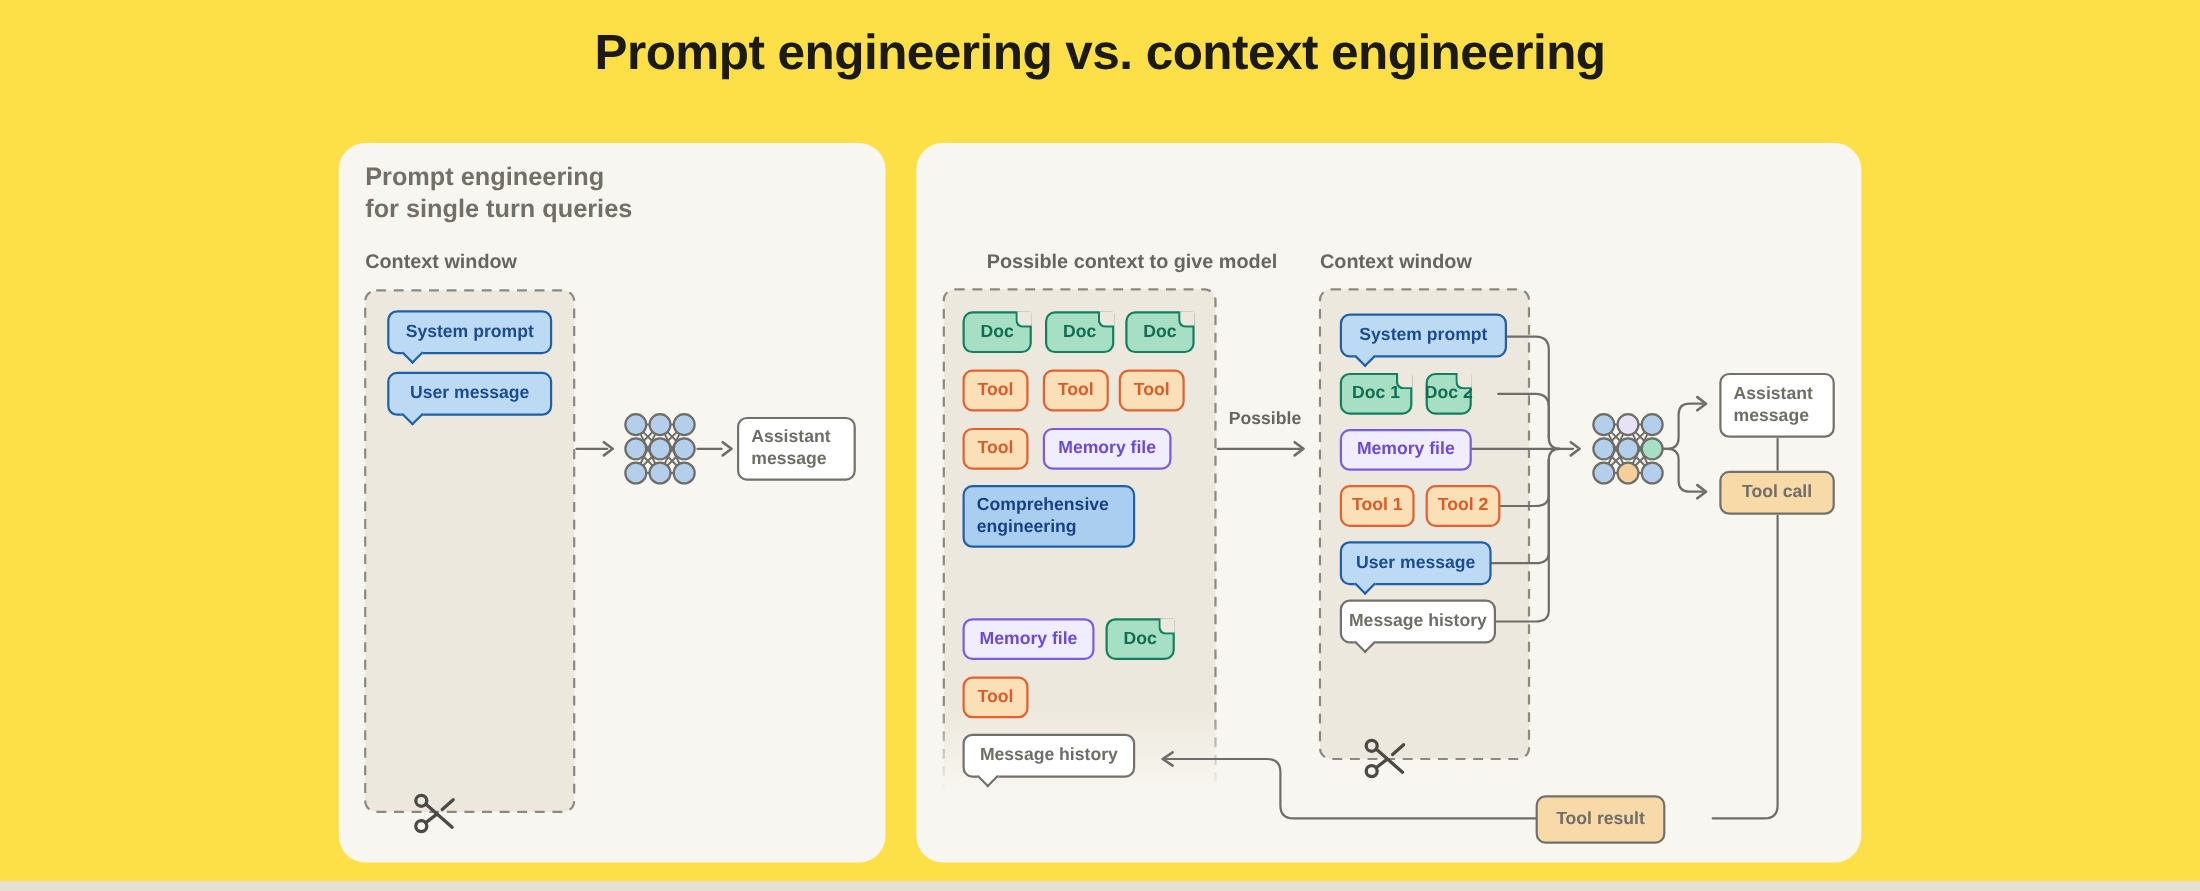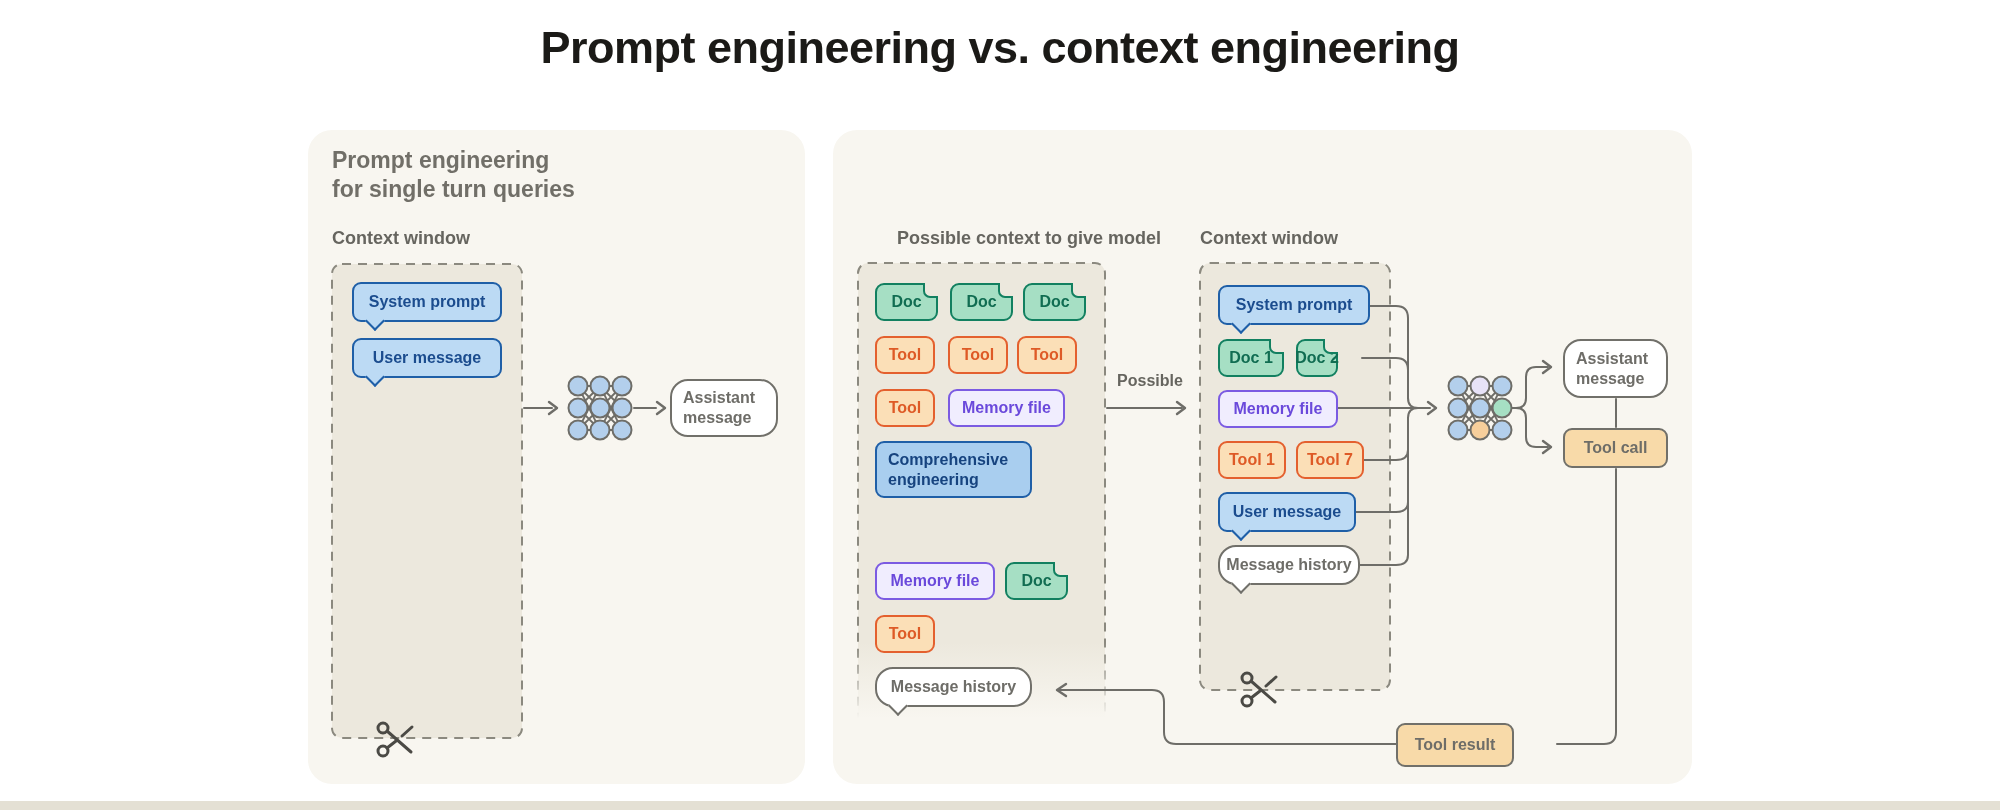--- a/index.html
+++ b/index.html
@@ -1,16 +1,16 @@
 <!DOCTYPE html>
 <html><head>
 <meta charset="utf-8">
 <style>
   html,body{margin:0;padding:0;background:#ECE8DD;}
-  .stage{position:relative;width:2000px;height:810px;background:#ffffff;overflow:hidden;
+  .stage{position:relative;width:2000px;height:810px;background:#fde047;overflow:hidden;
          font-family:"Liberation Sans",sans-serif;}
   .abs{position:absolute;}
   .title{left:0;top:22px;width:100%;text-align:center;font-size:45px;font-weight:700;
          color:#1B1A17;letter-spacing:-0.5px;}
   .card{background:#F8F6F0;border-radius:24px;}
   .panel-heading{font-size:23px;line-height:29px;font-weight:700;color:#716F68;white-space:pre-line;}
   .section-label{font-size:18px;font-weight:700;color:#66655F;}
   .curation{font-size:16px;font-weight:700;color:#66655F;text-align:center;}
   svg.layer{position:absolute;left:0;top:0;pointer-events:none;}
   .z1{z-index:1}.z2{z-index:2}.z3{z-index:3}.z4{z-index:4}
@@ -19,21 +19,21 @@
         display:flex;align-items:center;justify-content:center;font-size:16px;font-weight:700;
         white-space:nowrap;}
   .c-blue{background:#BCDAF4;border-color:#1F5FA7;color:#1B4C8E;}
   .c-blue2{background:#A9CEEF;border-color:#1F5FA7;color:#16437F;}
   .c-doc{background:#A6DFC4;border-color:#128060;color:#116D52;border-top-right-radius:3px;}
   .c-doc::before{content:"";position:absolute;top:-2px;right:-2px;width:13px;height:13px;
         background:#ECE8DD;border-left:2px solid;border-bottom:2px solid;border-color:inherit;
         border-bottom-left-radius:7px;}
   .c-tool{background:#FBDFB7;border-color:#E4602E;color:#DE5A26;}
   .c-mem{background:#F0EDFE;border-color:#7B5BE2;color:#6A49DB;}
-  .c-white{background:#FFFFFF;border-color:#71706A;color:#6E6D68;border-radius:18px;}
+  .c-white{background:#FFFFFF;border-color:#71706A;color:#6E6D68;}
   .c-tan{background:#F8DAA9;border-color:#71706A;color:#6E6D68;}
   .bubble::before{content:"";position:absolute;bottom:-8px;left:14px;width:12px;height:12px;
         transform:rotate(45deg);background:inherit;border-right:2px solid;border-bottom:2px solid;
         border-color:inherit;}
   .wrap{white-space:normal;justify-content:flex-start;text-align:left;line-height:20px;
         padding:0 11px;}
   .bottom-strip{left:0;bottom:0;width:100%;height:9px;background:#E4E0D4;z-index:5;}
 </style>
 </head>
 <body>
@@ -156,21 +156,21 @@
   <div class="chip c-mem" style="left:875px;top:562px;width:120px;height:38px;">Memory file</div>
   <div class="chip c-doc" style="left:1005px;top:562px;width:63px;height:38px;">Doc</div>
   <div class="chip c-tool" style="left:875px;top:615px;width:60px;height:38px;">Tool</div>
   <div class="chip c-white bubble" style="left:875px;top:667px;width:157px;height:40px;">Message history</div>
 
   <div class="chip c-blue bubble" style="left:1218px;top:285px;width:152px;height:40px;">System prompt</div>
   <div class="chip c-doc" style="left:1218px;top:339px;width:66px;height:38px;">Doc 1</div>
   <div class="chip c-doc" style="left:1296px;top:339px;width:42px;height:38px;">Doc 2</div>
   <div class="chip c-mem" style="left:1218px;top:390px;width:120px;height:38px;">Memory file</div>
   <div class="chip c-tool" style="left:1218px;top:441px;width:68px;height:38px;">Tool 1</div>
-  <div class="chip c-tool" style="left:1296px;top:441px;width:68px;height:38px;">Tool 7</div>
+  <div class="chip c-tool" style="left:1296px;top:441px;width:68px;height:38px;">Tool 2</div>
   <div class="chip c-blue bubble" style="left:1218px;top:492px;width:138px;height:40px;">User message</div>
   <div class="chip c-white bubble" style="left:1218px;top:545px;width:142px;height:40px;">Message history</div>
 
   <div class="chip c-white wrap" style="left:1563px;top:339px;width:105px;height:59px;">Assistant message</div>
   <div class="chip c-tan" style="left:1563px;top:428px;width:105px;height:40px;">Tool call</div>
   <div class="chip c-tan" style="left:1396px;top:723px;width:118px;height:44px;">Tool result</div>
 
   <div class="abs bottom-strip"></div>
 </div>
 

